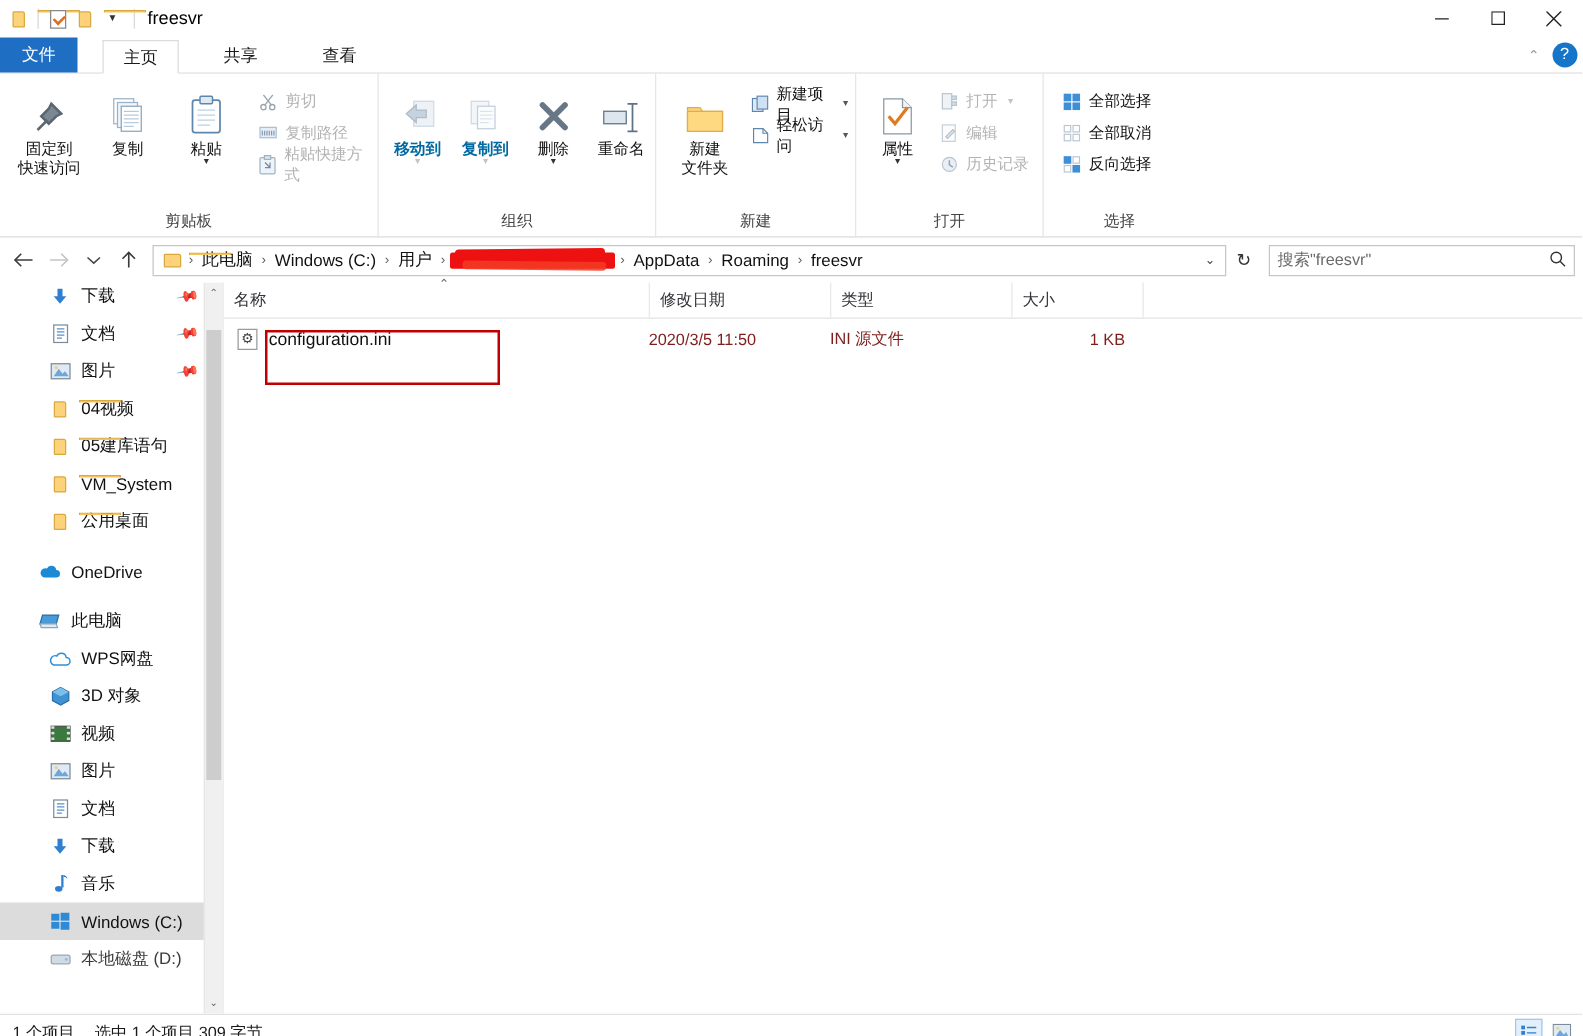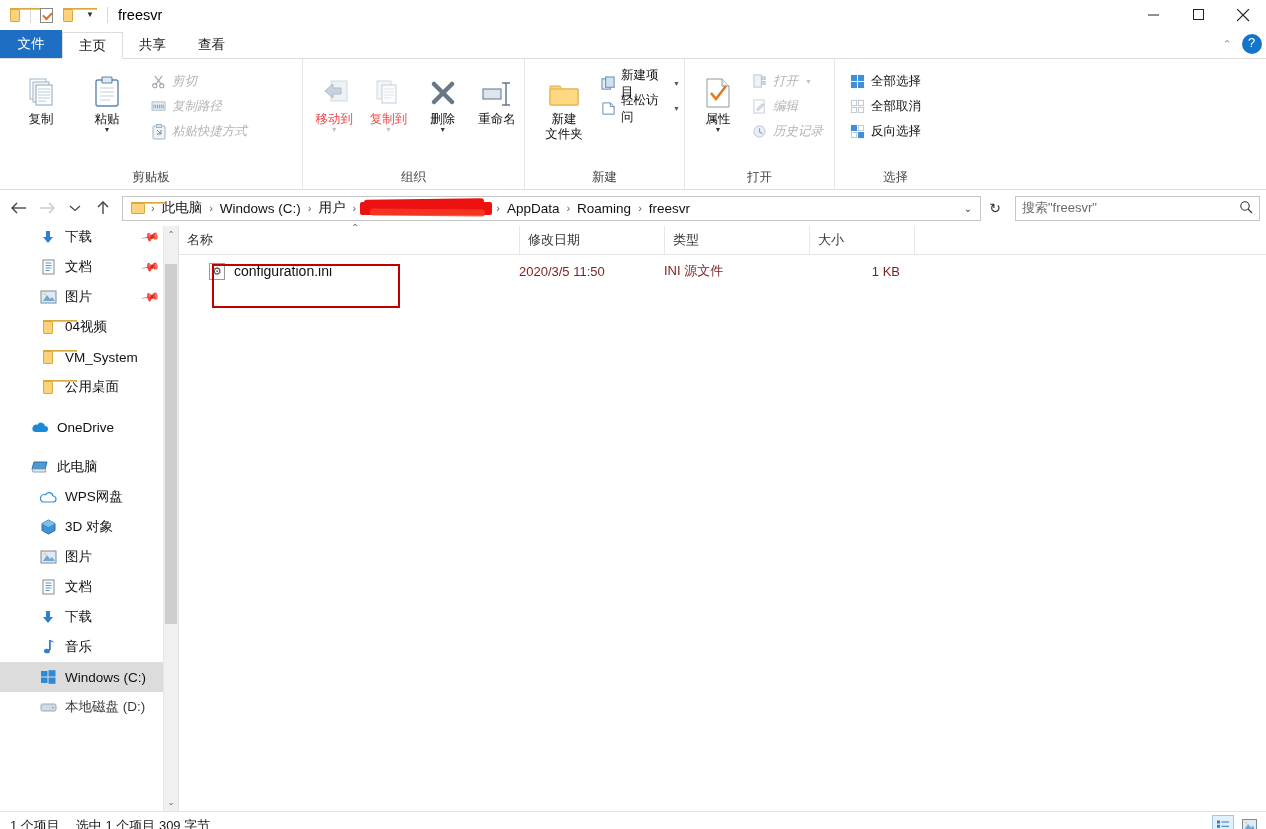--- a/index.html
+++ b/index.html
@@ -27,39 +27,39 @@
   .props-ico:after{content:"";position:absolute;left:2px;top:3px;width:7px;height:4px;border-left:2px solid #e06c1f;border-bottom:2px solid #e06c1f;transform:rotate(-45deg);}
   .qat-caret{font-size:8px;color:#333;line-height:1;}
   .win-title{font-size:14.5px;color:#000;margin-left:10px;}
   .title-sep{width:1px;height:16px;background:#d8d8d8;margin-left:6px;}
   .wincontrols{position:absolute;right:0;top:0;display:flex;height:30px;}
   .wc{width:45px;height:30px;display:flex;align-items:center;justify-content:center;}
   .wc svg{display:block;}
   
   .tabstrip{height:28px;background:#fff;display:flex;align-items:flex-end;position:relative;border-bottom:1px solid #dcdcdc;}
   .tab-file{width:62px;height:28px;background:#1e6fc4;color:#fff;display:flex;align-items:center;justify-content:center;font-size:13.5px;}
-  .tab{height:27px;padding:0 16px;display:flex;align-items:center;font-size:13.5px;color:#1a1a1a;box-sizing:border-box;}
+  .tab{height:27px;padding:0 16px;display:flex;align-items:center;font-size:13.5px;color:#1a1a1a;box-sizing:border-box;margin-left:20px;}
   .tab.active{background:#fff;border:1px solid #dcdcdc;border-bottom:1px solid #fff;position:relative;top:1px;}
   .tabstrip-right{position:absolute;right:0;top:0;height:28px;display:flex;align-items:center;gap:4px;padding-right:4px;}
   .chev-up{font-size:11px;color:#9a9a9a;width:22px;text-align:center;}
   .help-circ{width:20px;height:20px;border-radius:50%;background:#1575c8;position:relative;overflow:hidden;}
   .help-circ span{position:absolute;left:6px;top:1px;color:#fff;font-size:13px;}
   
   .ribbon{height:131px;background:#fff;border-bottom:1px solid #dcdcdc;display:flex;position:relative;box-sizing:border-box;}
   .rgroup{height:131px;display:flex;flex-direction:column;position:relative;box-sizing:border-box;}
   .rgroup + .rgroup{border-left:1px solid #e6e6e6;}
   .rgroup-body{flex:1;display:flex;align-items:flex-start;padding-top:8px;}
   .rgroup-label{height:22px;line-height:18px;text-align:center;font-size:12.5px;color:#444;}
   .bigbtn{width:62px;display:flex;flex-direction:column;align-items:center;padding:0 2px;}
   .bigbtn .ic{height:42px;display:flex;align-items:flex-end;justify-content:center;}
   .bigbtn .lb{font-size:12.5px;color:#111;text-align:center;line-height:15px;margin-top:3px;}
-  .bigbtn.dim .lb{color:#ef4444;}
+  .bigbtn.dim .lb{color:#0369a1;font-weight:bold;}
   .smallcol{display:flex;flex-direction:column;padding-top:2px;}
   .smallbtn{height:25px;display:flex;align-items:center;gap:5px;padding:0 4px;font-size:12.5px;color:#111;}
-  .smallbtn.dim{color:#b3b3b3;font-style:italic;}
+  .smallbtn.dim{color:#b3b3b3;}
   .smallbtn .si{width:17px;height:17px;display:flex;align-items:center;justify-content:center;}
   .mini-caret{font-size:7px;color:#555;margin-left:2px;}
   .bigcaret{font-size:7px;color:#333;line-height:6px;margin-top:0px;}
   
   .addrbar{height:36px;display:flex;align-items:center;background:#fff;padding:0 6px;gap:2px;}
   .navbtn{width:26px;height:26px;display:flex;align-items:center;justify-content:center;color:#3a3a3a;}
   .navbtn.dim{color:#c4c4c4;}
   .addrbox{flex:1;height:25px;border:1px solid #c6c6c6;background:#fff;display:flex;align-items:center;padding-left:6px;box-sizing:border-box;margin-left:4px;}
   .crumb{font-size:13.5px;color:#111;padding:0 3px;white-space:nowrap;}
   .crumbsep{color:#5a5a5a;font-size:11px;padding:0 4px;}
@@ -83,21 +83,21 @@
   .vscroll{position:absolute;right:0;top:0;width:15px;height:585px;background:#f0f0f0;border-left:1px solid #e6e6e6;box-sizing:border-box;}
   .vscroll .arr{height:17px;display:flex;align-items:center;justify-content:center;font-size:8px;color:#606060;}
   .vscroll .arr.bot{position:absolute;bottom:0;left:0;right:0;}
   .vthumb{position:absolute;left:1px;right:1px;top:38px;height:360px;background:#cdcdcd;}
   .content{flex:1;display:flex;flex-direction:column;background:#fff;position:relative;}
   .colhead{height:28px;display:flex;align-items:center;border-bottom:1px solid #e4e4e4;position:relative;}
   .ch{font-size:13px;color:#33333a;position:relative;height:28px;display:flex;align-items:center;padding-left:8px;box-sizing:border-box;}
   .ch + .ch{border-left:1px solid #e8e8e8;text-align:center;}
   .sortmark{position:absolute;left:172px;top:-4px;font-size:10px;color:#6d6d6d;}
   .filerow{height:32px;display:flex;align-items:center;position:relative;}
-  .fname{display:flex;align-items:center;padding-left:30px;box-sizing:border-box;}
+  .fname{display:flex;align-items:center;padding-left:11px;box-sizing:border-box;}
   .ini-ico{width:16px;height:17px;border:1px solid #9a9a9a;background:#fff;position:relative;box-sizing:border-box;}
   .ini-ico:after{content:"\2699";position:absolute;left:2px;top:0px;font-size:11px;color:#444;line-height:15px;}
   .fname .txt{font-size:14px;color:#111;margin-left:9px;}
   .cell{font-size:13px;color:#7f1d1d;height:32px;display:flex;align-items:center;box-sizing:border-box;}
   .cell.right{justify-content:flex-end;padding-right:14px;}
   .hl-box{position:absolute;border:2px solid #c00000;left:212px;top:264px;width:188px;height:44px;box-sizing:border-box;pointer-events:none;}
   
   .statusbar{height:28px;border-top:1px solid #e2e2e2;display:flex;align-items:center;padding:0 10px;font-size:13px;color:#1a1a1a;gap:16px;background:#fff;position:relative;}
   .status-right{position:absolute;right:6px;top:3px;display:flex;gap:4px;}
   .vbtn{width:22px;height:21px;display:flex;align-items:center;justify-content:center;box-sizing:border-box;}
@@ -160,20 +160,31 @@
     <div class="help-circ">
         <span>?</span>
       </div>
   </div>
 </div>
 
 <div class="ribbon">
 
   <div class="rgroup" style="width:302px">
     <div class="rgroup-body" style="padding-left:8px">
+      <div class="bigbtn">
+        <div class="ic">
+          <svg width="32" height="32" viewBox="0 0 32 32">
+            <g stroke="#5b6770" stroke-width="2" fill="#8a96a0">
+              <path d="M18 6 L26 14 L22 16 L16 22 L10 16 L16 10 Z" fill="#7b8894" stroke="#5b6770"></path>
+            </g>
+            <line x1="15" y1="19" x2="7" y2="27" stroke="#5b6770" stroke-width="2"></line>
+          </svg>
+        </div>
+        <div class="lb">固定到<br>快速访问</div>
+      </div>
       <div class="bigbtn">
         <div class="ic">
           <svg width="34" height="34" viewBox="0 0 34 34">
             <rect x="6" y="4" width="16" height="20" fill="#fff" stroke="#9db3c4"></rect>
             <rect x="9" y="7" width="16" height="20" fill="#f2f6fa" stroke="#9db3c4"></rect>
             <rect x="12" y="10" width="16" height="20" fill="#fff" stroke="#8aa6bd"></rect>
             <g stroke="#b9cada">
                 <line x1="14" y1="14" x2="26" y2="14"></line>
                 <line x1="14" y1="17" x2="26" y2="17"></line>
                 <line x1="14" y1="20" x2="26" y2="20"></line>
@@ -544,38 +555,47 @@
       <div class="trow indent">
         <span class="tic">
           <span class="folder-ico tall">
               <span class="tab"></span>
               <span class="bk"></span>
             </span>
         </span>
         <span>04视频</span>
       </div>
 
-
       <div class="trow indent">
         <span class="tic">
           <span class="folder-ico tall">
               <span class="tab"></span>
               <span class="bk"></span>
             </span>
         </span>
-        <span>VM_System</span>
+        <span>05建库语句</span>
       </div>
 
       <div class="trow indent">
         <span class="tic">
           <span class="folder-ico tall">
               <span class="tab"></span>
               <span class="bk"></span>
             </span>
         </span>
+        <span>VM_System</span>
+      </div>
+
+      <div class="trow indent">
+        <span class="tic">
+          <span class="folder-ico tall">
+              <span class="tab"></span>
+              <span class="bk"></span>
+            </span>
+        </span>
         <span>公用桌面</span>
       </div>
 
       <div style="height:10px"></div>
 
       <div class="trow">
         <span class="tic">
           <svg width="18" height="13" viewBox="0 0 18 13">
               <path d="M4 11 h10 a3 3 0 0 0 0-6 a4 4 0 0 0-7.5-1.2 A3.2 3.2 0 0 0 4 11 z" fill="#1a8ad6"></path>
             </svg>
@@ -607,20 +627,36 @@
       <div class="trow indent">
         <span class="tic">
           <svg width="17" height="16" viewBox="0 0 17 16">
               <polygon points="8.5,1 15,4.5 15,11.5 8.5,15 2,11.5 2,4.5" fill="#3f93d4" stroke="#2a6fa5"></polygon>
               <polygon points="8.5,1 15,4.5 8.5,8 2,4.5" fill="#7cc0ea"></polygon>
             </svg>
         </span>
         <span>3D 对象</span>
       </div>
 
+      <div class="trow indent">
+        <span class="tic">
+          <svg width="17" height="14" viewBox="0 0 17 14">
+              <rect x="1" y="1" width="15" height="12" fill="#3a7a3f" stroke="#4d4d4d"></rect>
+              <g fill="#ddd">
+                <rect x="1" y="1" width="2.5" height="2"></rect>
+                <rect x="1" y="5.5" width="2.5" height="2"></rect>
+                <rect x="1" y="10" width="2.5" height="2"></rect>
+                <rect x="13.5" y="1" width="2.5" height="2"></rect>
+                <rect x="13.5" y="5.5" width="2.5" height="2"></rect>
+                <rect x="13.5" y="10" width="2.5" height="2"></rect>
+              </g>
+            </svg>
+        </span>
+        <span>视频</span>
+      </div>
 
       <div class="trow indent">
         <span class="tic">
           <svg width="17" height="14" viewBox="0 0 17 14">
               <rect x="1" y="1" width="15" height="12" fill="#dfeaf4" stroke="#7d8c99"></rect>
               <polygon points="3,11 7,5 10,9 12,7 15,11" fill="#6fa8d8"></polygon>
               <circle cx="5" cy="4" r="1.3" fill="#f2d07a"></circle>
             </svg>
         </span>
         <span>图片</span>

